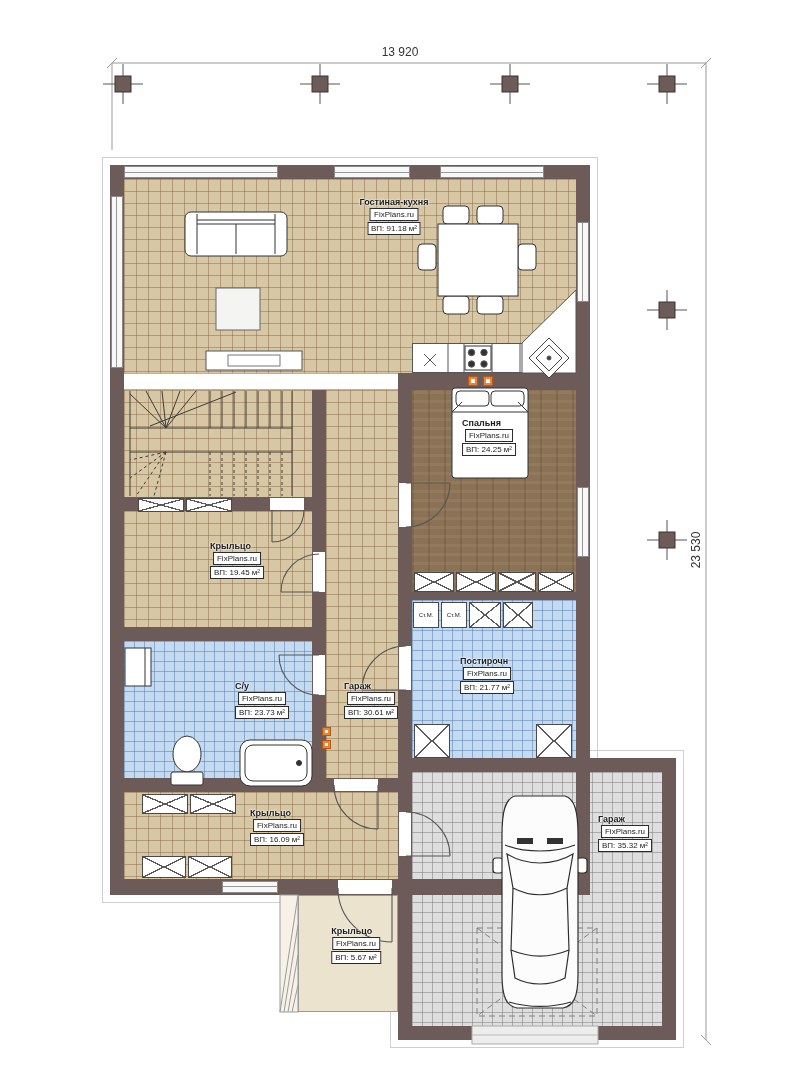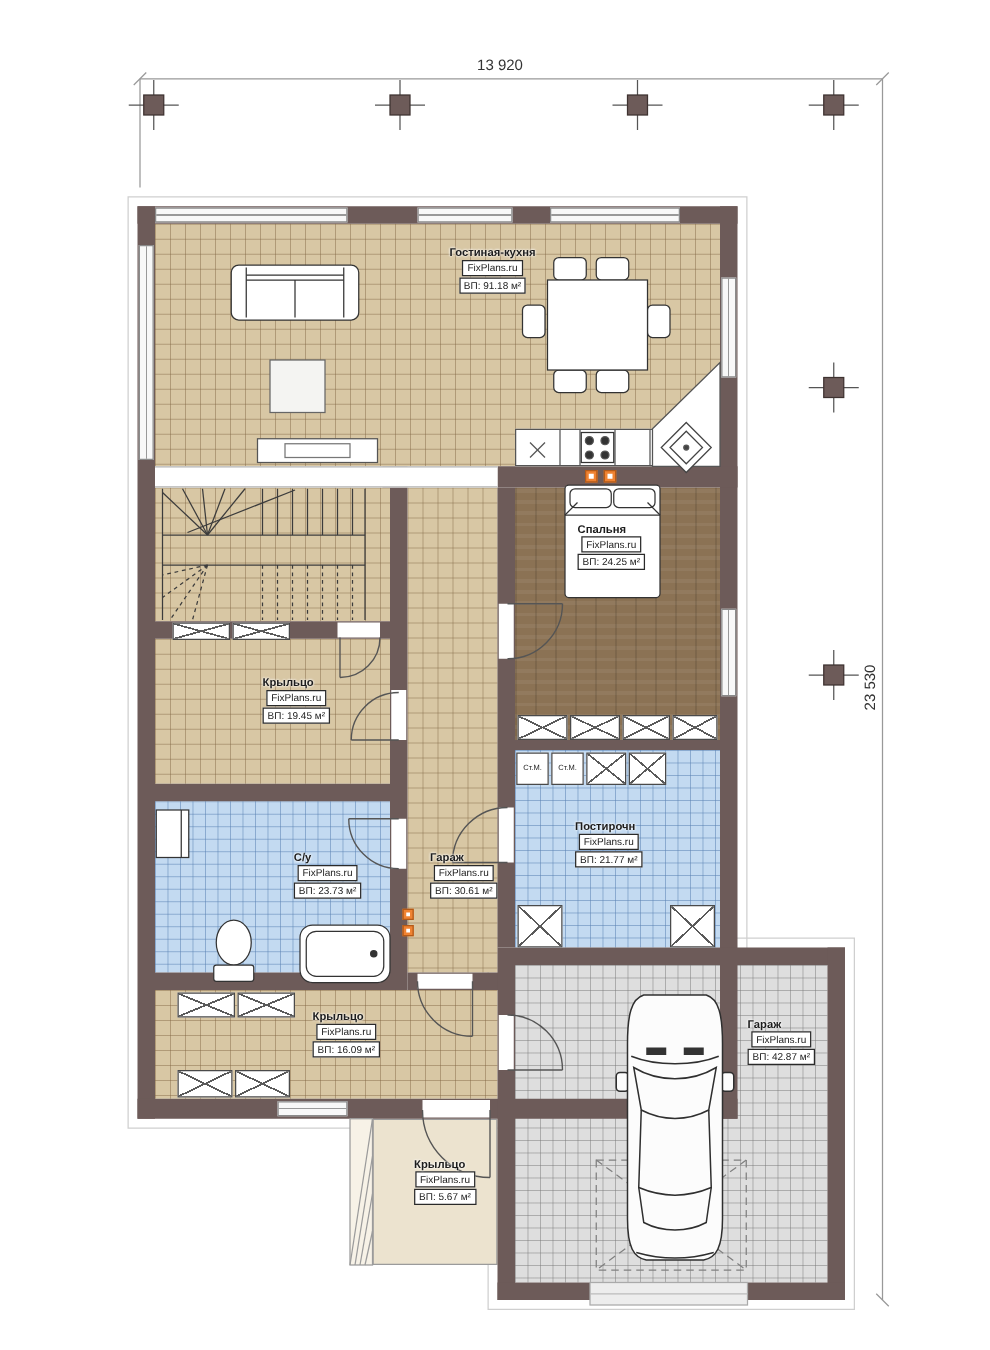--- a/index.html
+++ b/index.html
@@ -352,16 +352,16 @@
     <div class="label-box">ВП: 16.09 м²</div>
   </div>
   <div class="room-label" style="left:356px;top:926px">
     <div class="room-name">Крыльцо</div>
     <div class="label-box">FixPlans.ru</div>
     <div class="label-box">ВП: 5.67 м²</div>
   </div>
   <div class="room-label" style="left:625px;top:814px">
     <div class="room-name">Гараж</div>
     <div class="label-box">FixPlans.ru</div>
-    <div class="label-box">ВП: 42.87 м²</div>
+    <div class="label-box">ВП: 35.32 м²</div>
   </div>
 
 </div>
 
 </body></html>

